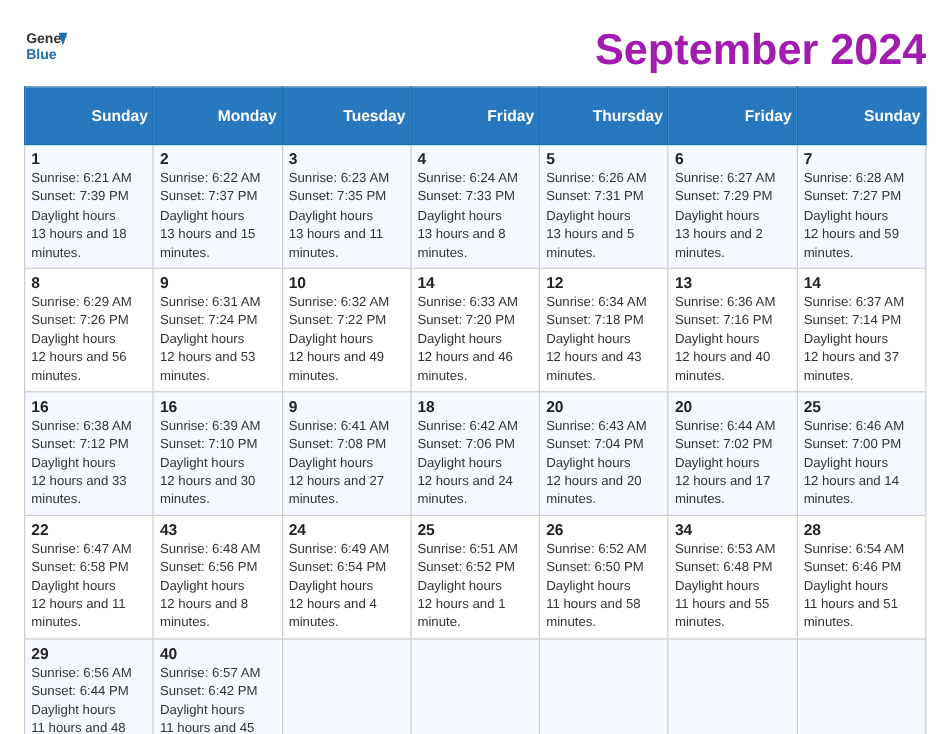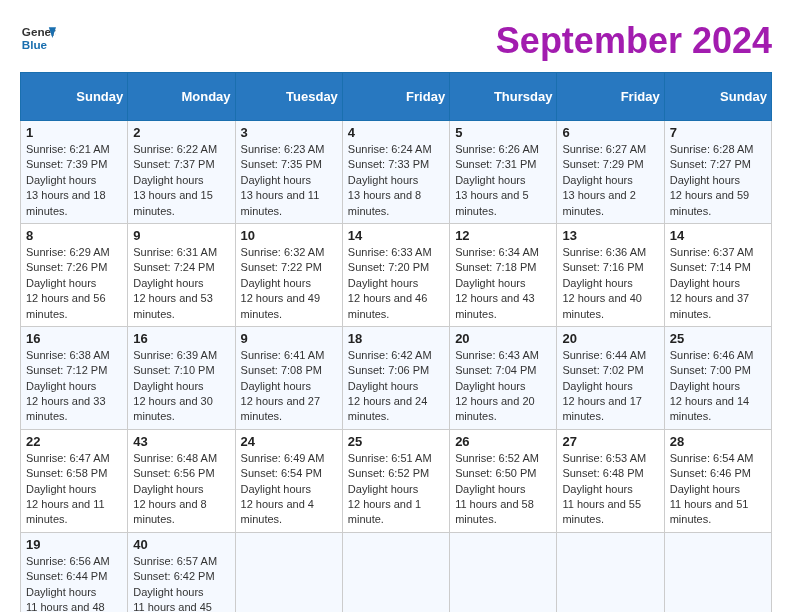--- a/index.html
+++ b/index.html
@@ -215,31 +215,31 @@
       </td>
         <td>
         <span class="day-num">25</span>
         <span class="day-info">Sunrise: 6:51 AM<br>Sunset: 6:52 PM<br>Daylight hours<br>12 hours and 1 minute.</span>
       </td>
         <td>
         <span class="day-num">26</span>
         <span class="day-info">Sunrise: 6:52 AM<br>Sunset: 6:50 PM<br>Daylight hours<br>11 hours and 58 minutes.</span>
       </td>
         <td>
-        <span class="day-num">27</span>
+        <span class="day-num">34</span>
         <span class="day-info">Sunrise: 6:53 AM<br>Sunset: 6:48 PM<br>Daylight hours<br>11 hours and 55 minutes.</span>
       </td>
         <td>
         <span class="day-num">28</span>
         <span class="day-info">Sunrise: 6:54 AM<br>Sunset: 6:46 PM<br>Daylight hours<br>11 hours and 51 minutes.</span>
       </td>
       </tr>
       <tr>
         <td>
-        <span class="day-num">19</span>
+        <span class="day-num">29</span>
         <span class="day-info">Sunrise: 6:56 AM<br>Sunset: 6:44 PM<br>Daylight hours<br>11 hours and 48 minutes.</span>
       </td>
         <td>
         <span class="day-num">40</span>
         <span class="day-info">Sunrise: 6:57 AM<br>Sunset: 6:42 PM<br>Daylight hours<br>11 hours and 45 minutes.</span>
       </td>
         <td class="empty"></td>
         <td class="empty"></td>
         <td class="empty"></td>
         <td class="empty"></td>

